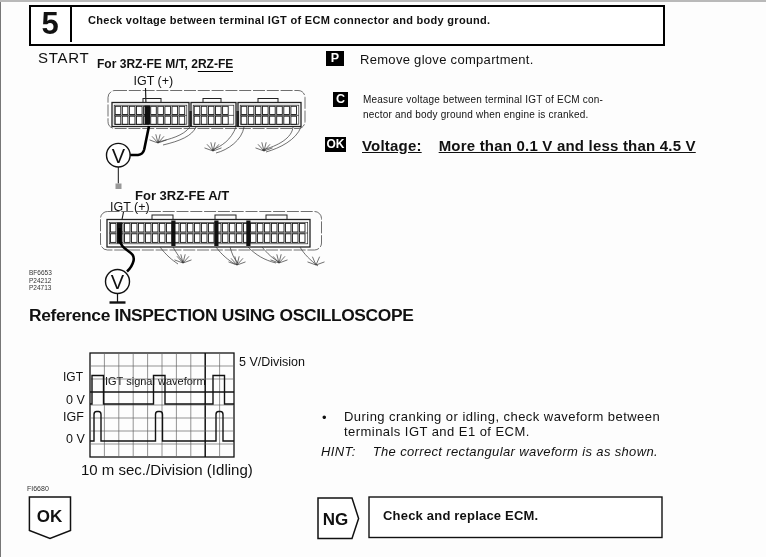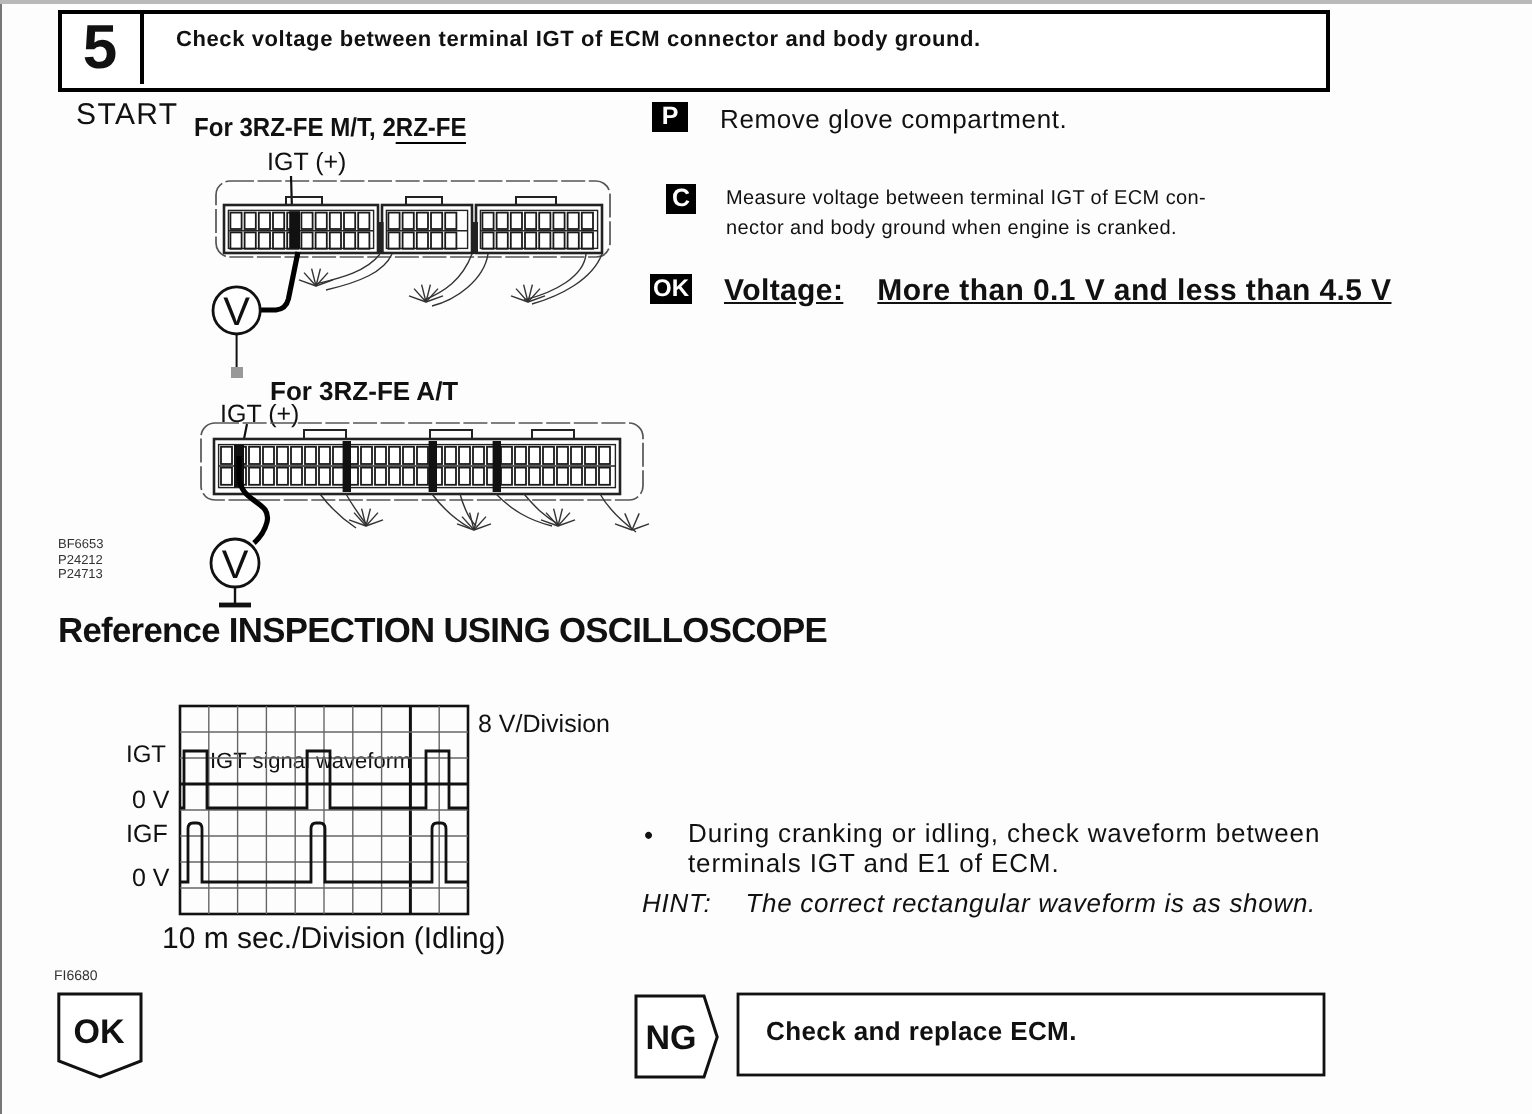--- a/index.html
+++ b/index.html
@@ -290,21 +290,21 @@
       <line x1="109.5" y1="302.5" x2="125.5" y2="302.5" stroke="#111" stroke-width="2.4"></line>
     </g>
 </svg>
 
 <div class="abs" style="left:29px;top:269px;font-size:6.5px;color:#333;line-height:7.6px;">BF6653<br>P24212<br>P24713</div>
 
 <div class="abs b" style="left:29px;top:305px;font-size:17.4px;letter-spacing:-0.35px;">Reference INSPECTION USING OSCILLOSCOPE</div>
 
 <div class="abs" style="left:105px;top:335px;font-size:11px;margin-top:40px;">IGT signal waveform</div>
 
-<div class="abs" style="left:239px;top:354.5px;font-size:12.5px;">8 V/Division</div>
+<div class="abs" style="left:239px;top:354.5px;font-size:12.5px;">5 V/Division</div>
 
 <div class="abs" style="left:63px;top:370px;font-size:12px;">IGT</div>
 
 <div class="abs" style="left:66px;top:393px;font-size:12.5px;">0 V</div>
 
 <div class="abs" style="left:63px;top:410px;font-size:12.5px;">IGF</div>
 
 <div class="abs" style="left:66px;top:432px;font-size:12.5px;">0 V</div>
 
 <div class="abs" style="left:81px;top:461px;font-size:15px;">10 m sec./Division (Idling)</div>

